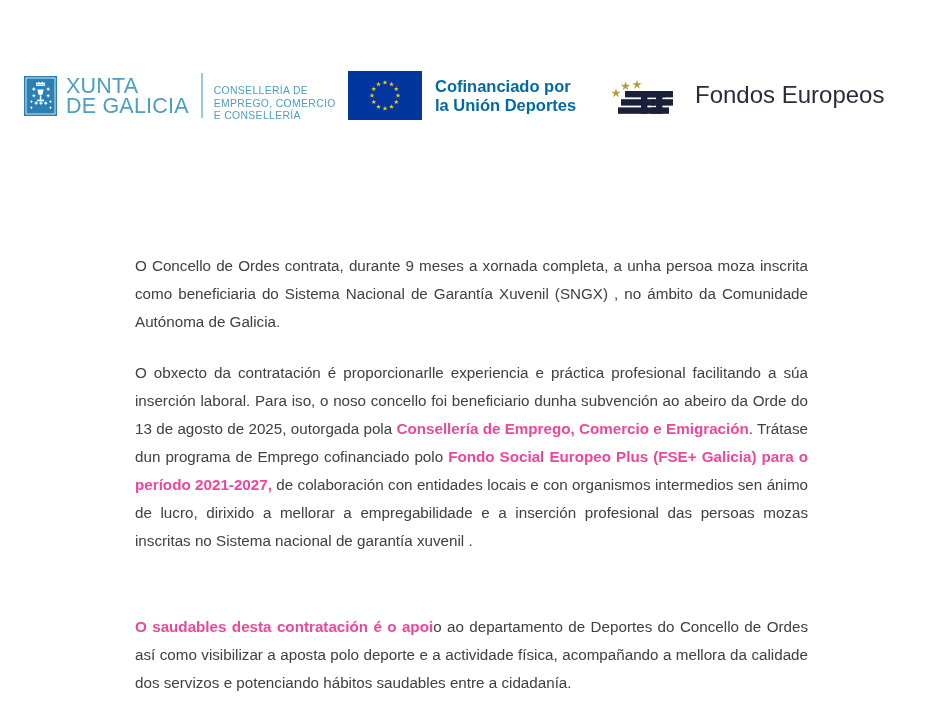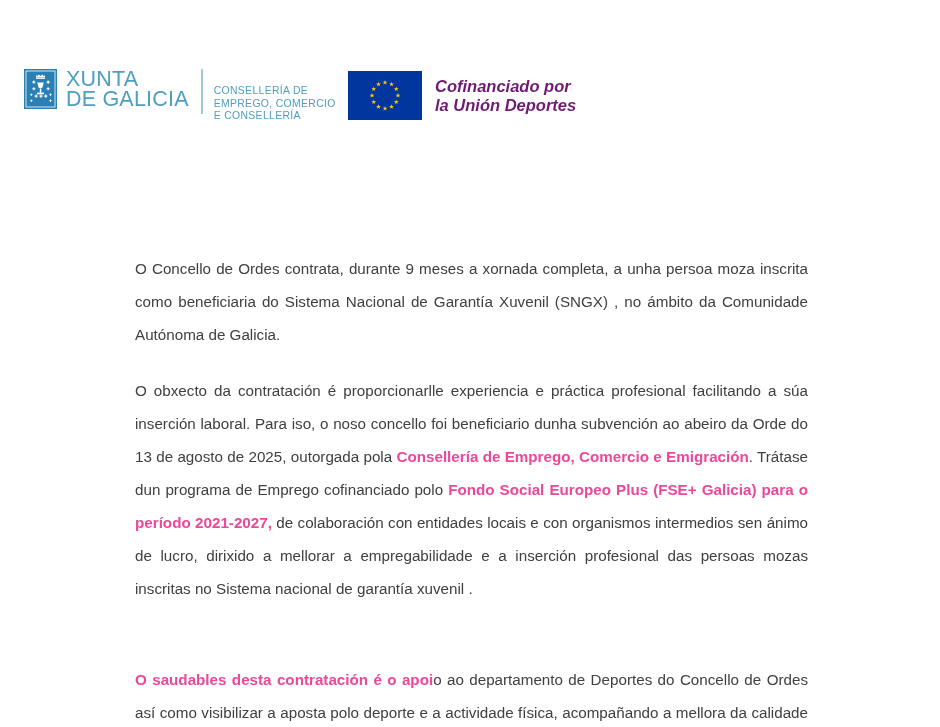--- a/index.html
+++ b/index.html
@@ -24,21 +24,21 @@
     width: 940px;
     height: 70px;
   }
 
   
   .xunta-logo {
     position: absolute;
     left: 24px;
     top: 14px;
     display: flex;
-    align-items: flex-start;
+    align-items: center;
   }
   .xunta-emblem {
     width: 33px;
     height: 40px;
     background: #2a7fb5;
     position: relative;
     flex: 0 0 auto;
     border-radius: 1px;
   }
   .xunta-emblem svg { display: block; }
@@ -79,26 +79,25 @@
   }
   .eu-flag {
     width: 74px;
     height: 49px;
     background: #00369e;
     flex: 0 0 auto;
   }
   .eu-flag svg { display: block; }
   .eu-text {
     margin-left: 13px;
-    color: #701a75;
+    color: #0369a1;
     font-size: 16.5px;
     line-height: 19px;
     font-weight: bold;
     white-space: nowrap;
-    font-style: italic;
   }
   .eu-text span { display: block; }
 
   
   .fondos-logo {
     position: absolute;
     left: 607px;
     top: 12px;
     display: flex;
     align-items: center;
@@ -121,21 +120,21 @@
   .body-text {
     position: absolute;
     left: 135px;
     top: 252px;
     width: 673px;
   }
   .para {
     margin: 0;
     color: #404040;
     font-size: 15.2px;
-    line-height: 33px;
+    line-height: 28px;
     text-align: justify;
     text-justify: inter-word;
   }
   .para.p1 { margin-bottom: 23px; }
   .para.p2 { margin-bottom: 58px; }
   .para b { font-weight: bold; color: #ec4899; }
 </style>
 </head>
 <body>
 
@@ -228,20 +227,42 @@
             </g>
           </g>
         </svg>
       </div>
       <div class="eu-text">
         <span>Cofinanciado por</span>
         <span>la Unión Deportes</span>
       </div>
     </div>
 
+    <div class="fondos-logo">
+      <div class="fondos-mark">
+        <svg width="80" height="55" viewBox="0 0 80 55" aria-hidden="true">
+          <g fill="#b59b3c">
+            <path d="M9,21.5 l1.1,3.3 3.5,0 -2.8,2.1 1.1,3.3 -2.9,-2.1 -2.9,2.1 1.1,-3.3 -2.8,-2.1 3.5,0 Z"></path>
+            <path d="M18.5,14.5 l1.1,3.3 3.5,0 -2.8,2.1 1.1,3.3 -2.9,-2.1 -2.9,2.1 1.1,-3.3 -2.8,-2.1 3.5,0 Z"></path>
+            <path d="M30,13 l1.1,3.3 3.5,0 -2.8,2.1 1.1,3.3 -2.9,-2.1 -2.9,2.1 1.1,-3.3 -2.8,-2.1 3.5,0 Z"></path>
+          </g>
+          <g fill="#1c1f3a">
+            <rect x="18" y="24" width="40" height="6.4"></rect>
+            <rect x="40" y="24" width="26" height="6.4"></rect>
+            <rect x="14" y="32.2" width="34" height="6.4"></rect>
+            <rect x="44" y="32.2" width="22" height="6.4"></rect>
+            <rect x="11" y="40.4" width="38" height="6.4"></rect>
+            <rect x="44" y="40.4" width="18" height="6.4"></rect>
+            <rect x="34" y="24" width="6.4" height="22.8"></rect>
+            <rect x="49" y="24" width="6.4" height="22.8"></rect>
+          </g>
+        </svg>
+      </div>
+      <div class="fondos-text">Fondos Europeos</div>
+    </div>
   </div>
 
   <div class="body-text">
 
     <p class="para p1">
       <span>O Concello de Ordes contrata, durante 9 meses a xornada completa,  a unha persoa moza inscrita como beneficiaria do Sistema Nacional de Garantía Xuvenil (SNGX) , no ámbito da Comunidade Autónoma de Galicia.</span>
     </p>
 
     <p class="para p2">
       <span>O obxecto da contratación é proporcionarlle experiencia e práctica profesional facilitando a súa inserción laboral.  Para iso, o noso concello foi beneficiario dunha subvención ao abeiro da Orde do 13 de agosto de 2025, outorgada pola </span><b>Consellería de Emprego, Comercio e Emigración</b><span>. Trátase dun programa de Emprego cofinanciado polo </span><b>Fondo Social Europeo Plus (FSE+ Galicia) para o período 2021-2027,</b><span> de colaboración con entidades locais e con organismos intermedios sen ánimo de lucro, dirixido a mellorar a empregabilidade e a inserción profesional das persoas mozas inscritas no Sistema nacional de garantía xuvenil .</span>

